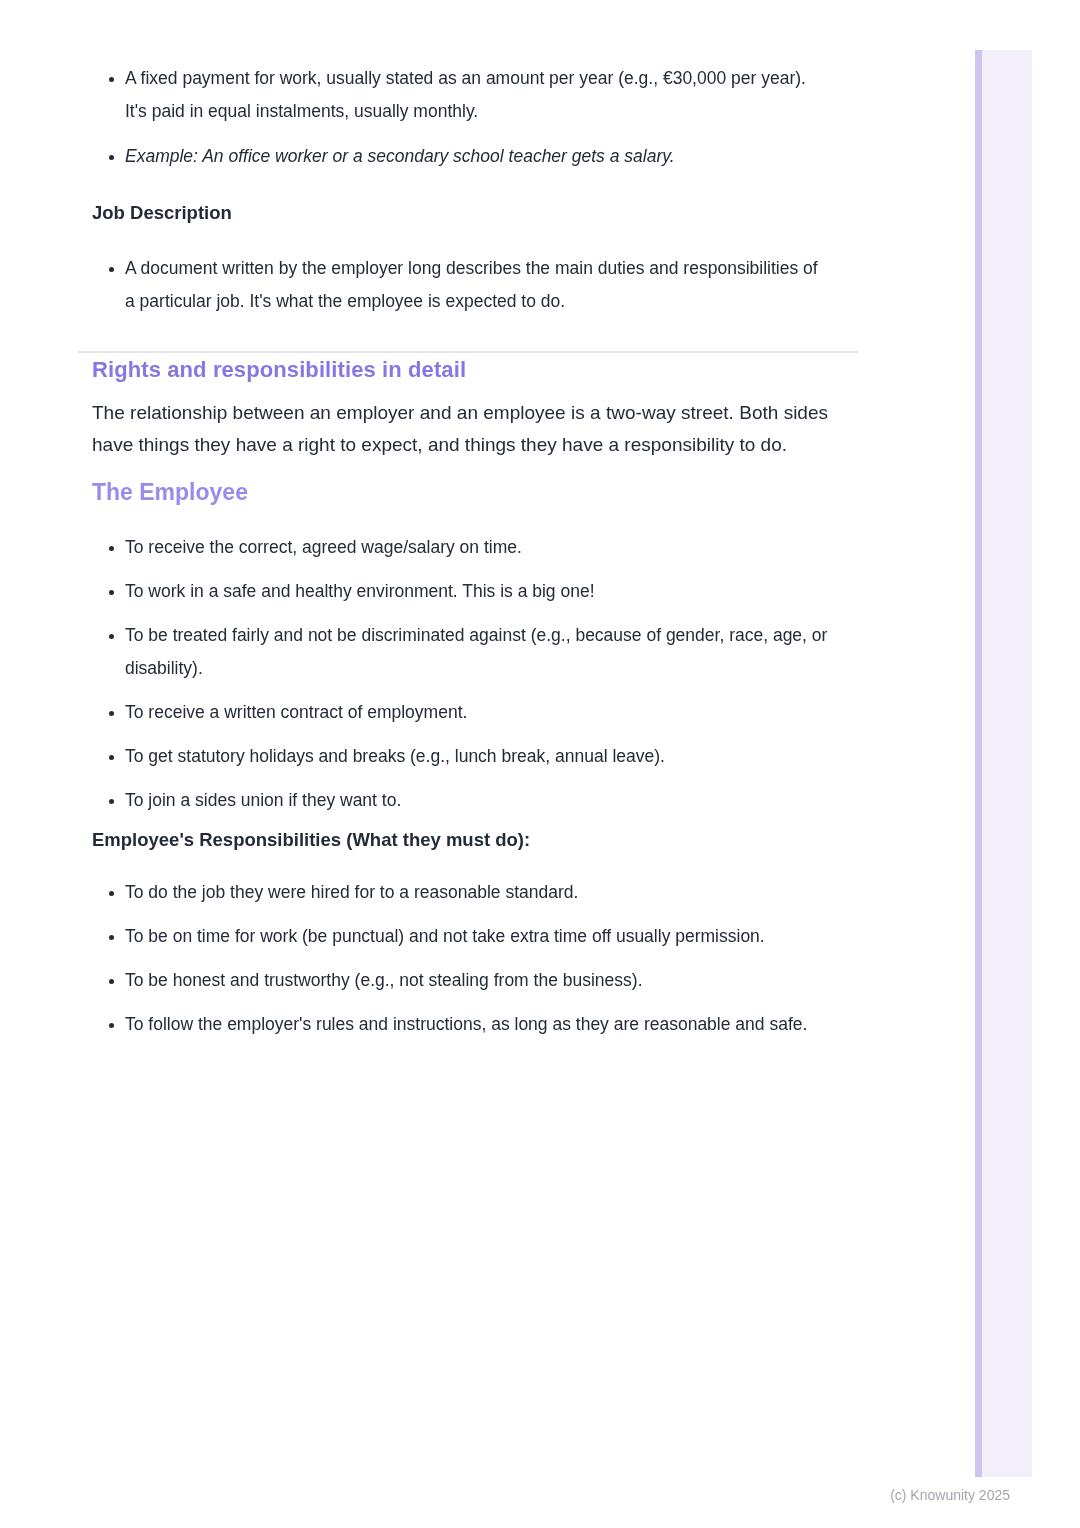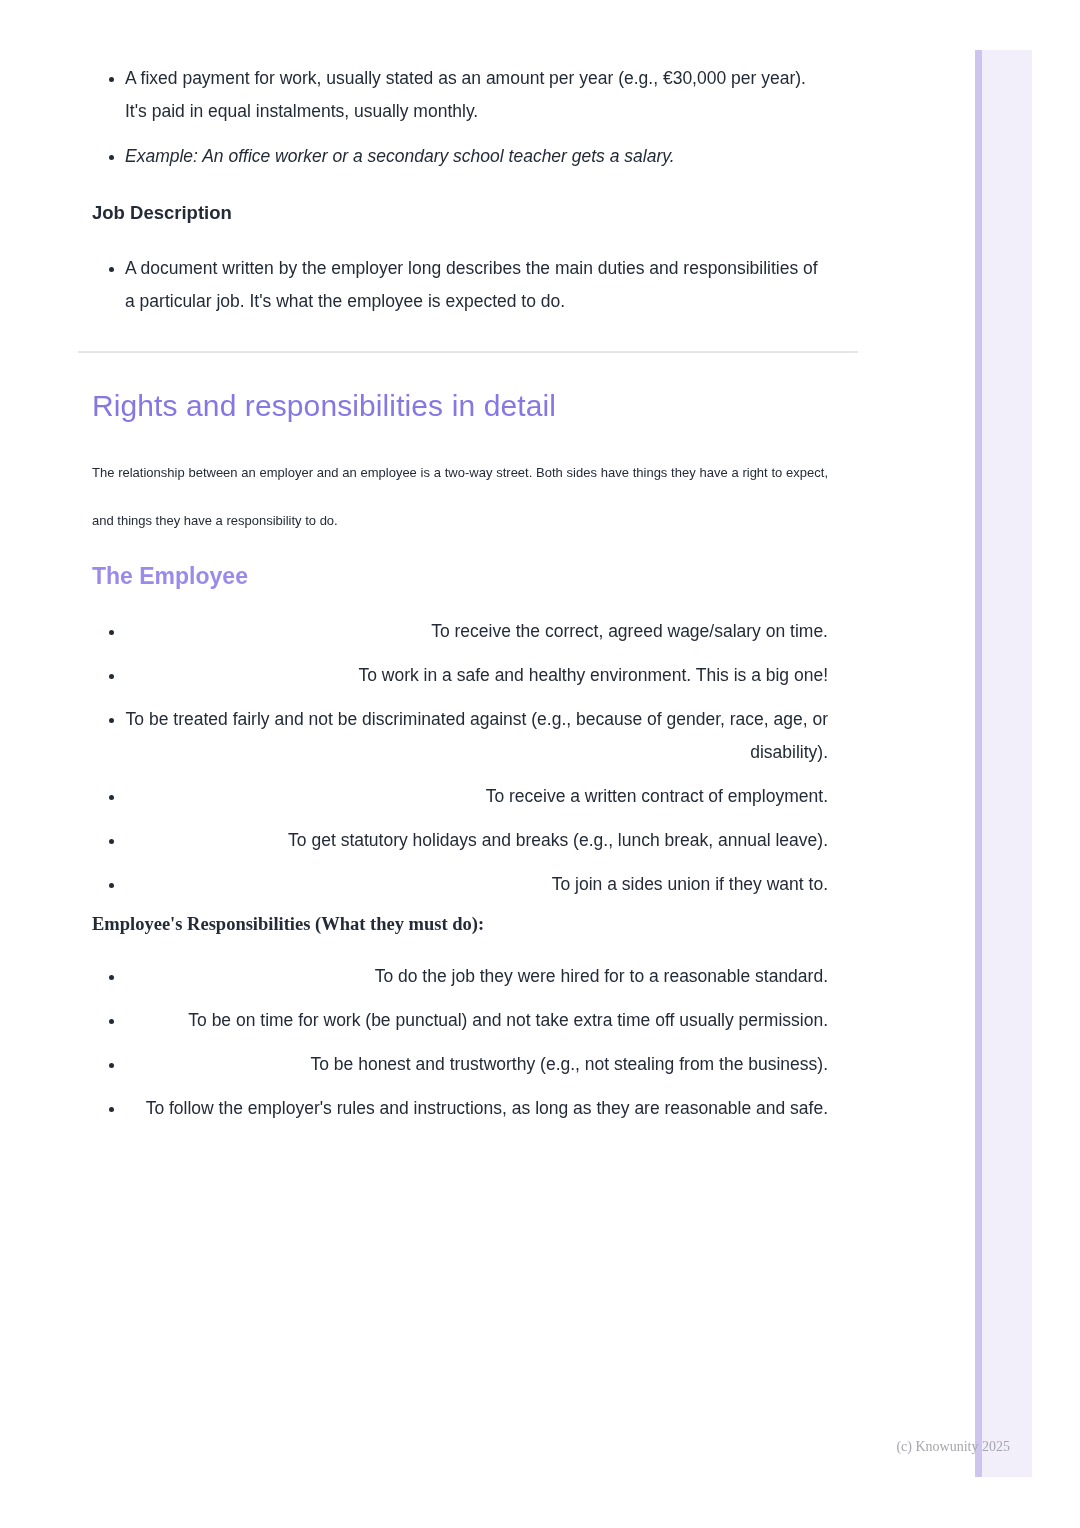--- a/index.html
+++ b/index.html
@@ -38,52 +38,51 @@
     font-size: 17.5px;
     line-height: 33px;
     margin-bottom: 12px;
     color: var(--text, #242b38);
   }
   ul.blist li::marker { color: var(--text, #242b38); font-size: 15px; }
   ul.blist li.italic { font-style: italic; }
 
   ul.job-list { margin-top: 27px; }
   ul.rights-list, ul.resp-list { margin-top: 24px; }
-  ul.rights-list li, ul.resp-list li { margin-bottom: 11px; text-align: right; }
+  ul.rights-list li, ul.resp-list li { margin-bottom: 11px; }
 
   h4.subhead-dark {
     font-size: 18.5px;
     font-weight: 700;
     line-height: 24px;
     margin-top: 28px;
     color: var(--text, #242b38);
   }
-  h4.resp-head { margin-top: 10px; font-family: Liberation Serif, serif; }
+  h4.resp-head { margin-top: 10px; }
 
   .divider {
     height: 2px;
     background: var(--divider, #e5e5e9);
     margin: 33px 0 0 -14px;
     width: 780px;
     border: none;
   }
 
   h2.h2-purple {
-    font-size: 30px;
-    font-weight: 400;
+    font-size: 22px;
+    font-weight: 700;
     line-height: 34px;
-    margin-top: 36px;
     color: var(--accent_purple, #8577e4);
     letter-spacing: 0.1px;
   }
 
   p.intro {
-    margin-top: 26px;
-    font-size: 13px;
-    line-height: 48px;
+    margin-top: 10px;
+    font-size: 19px;
+    line-height: 32px;
     text-align: justify;
     color: var(--text, #242b38);
   }
 
   .callout {
     position: relative;
     margin-top: 24px;
     background: var(--callout_bg, #f5f3fa);
     border-radius: 6px;
     padding: 20px 36px 20px 36px;
@@ -109,27 +108,26 @@
   h3.h3-purple {
     font-size: 23px;
     font-weight: 600;
     line-height: 30px;
     margin-top: 16px;
     color: var(--subaccent_purple, #9a8ae9);
   }
 
   .copyright {
     position: absolute;
-    top: 1438px;
+    top: 1486px;
     right: 70px;
     font-size: 14px;
     line-height: 18px;
     color: var(--muted, #a5a5af);
     z-index: 3;
-    font-family: Liberation Serif, serif;
   }
 </style>
 </head>
 <body>
 
 <div class="edge-band"></div>
 
 <div class="content">
 
   <ul class="blist top-list">

